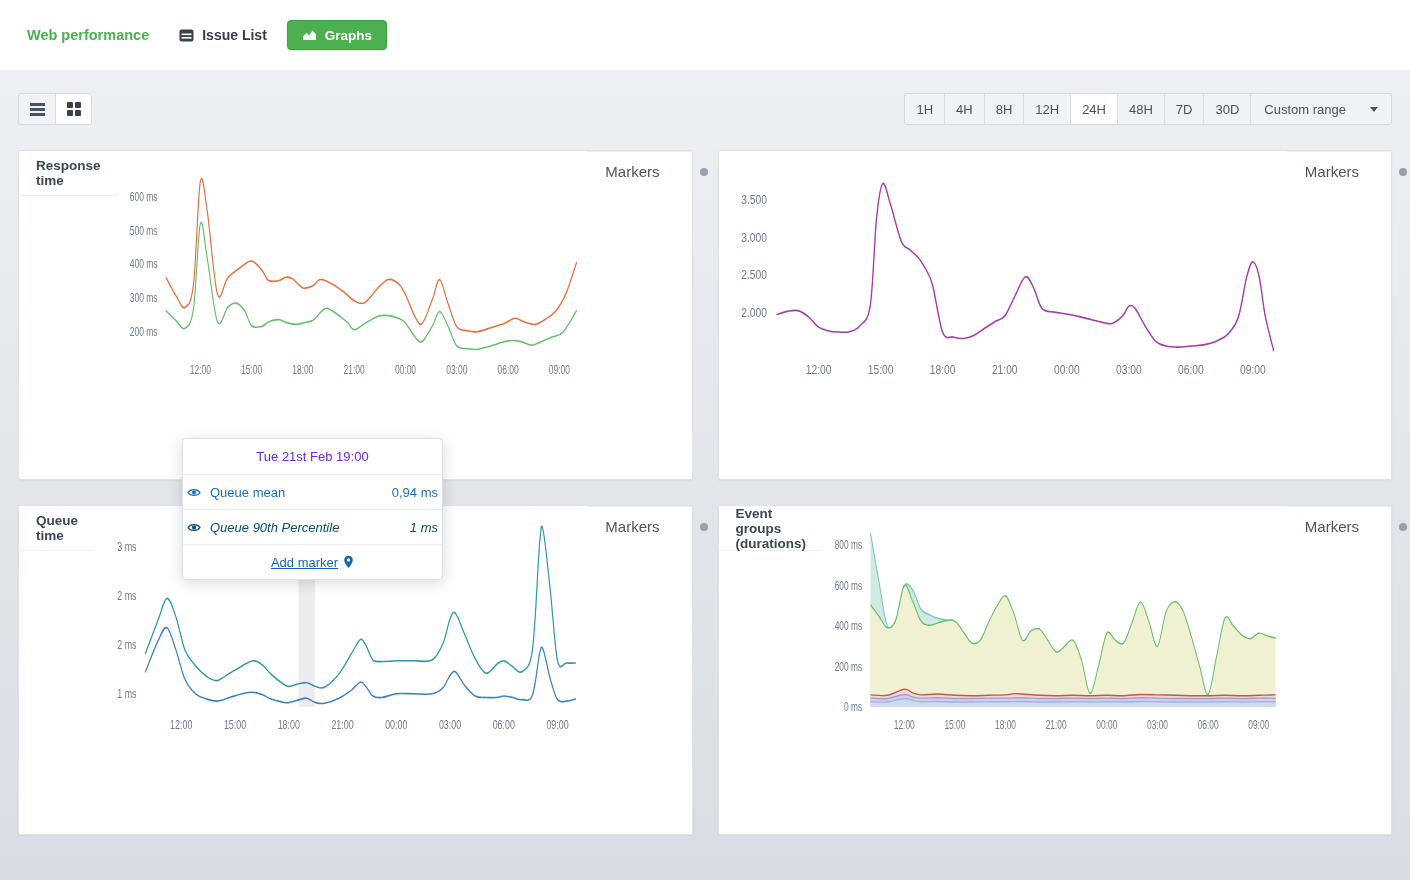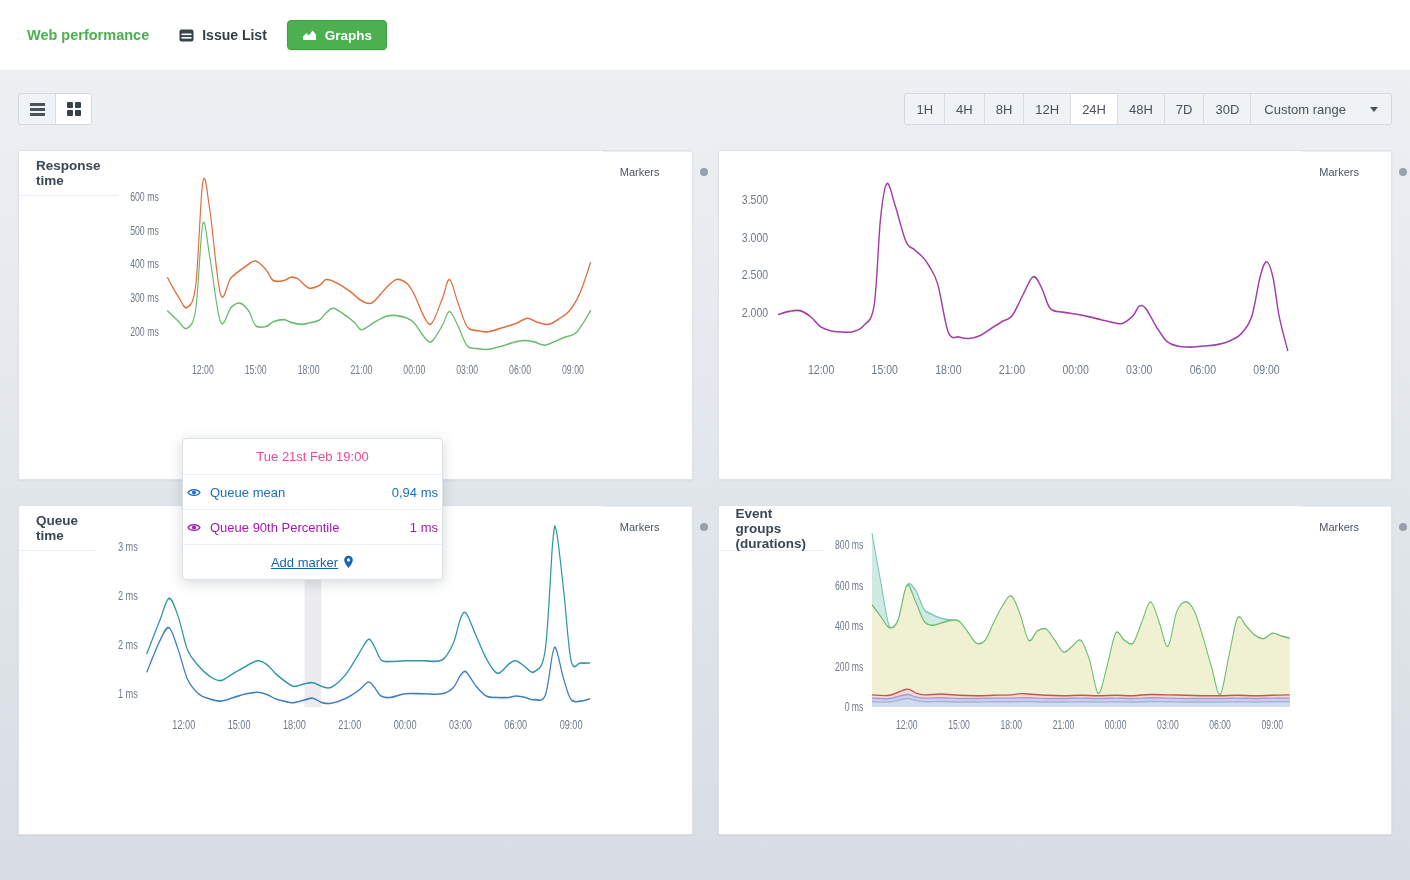--- a/index.html
+++ b/index.html
@@ -33,28 +33,28 @@
   .caret { width: 0; height: 0; border-left: 4.5px solid transparent; border-right: 4.5px solid transparent; border-top: 5px solid #49525c; display: inline-block; }
   
   .grid { display: grid; grid-template-columns: 1fr 1fr; gap: 25px; }
   .panel { background: #fff; border: 1px solid #dfe3e7; border-radius: 2px; height: 330px;
     box-shadow: 0 1px 2px rgba(31,45,61,.05); display: flex; flex-direction: row; }
   .panel-head { height: 45px; flex: 0 0 45px; display: flex; align-items: center; padding: 0 17px;
     border-bottom: 1px solid #eceff1; font-size: 13.5px; font-weight: 700; color: #3b4752; }
   .panel-body { flex: 1; padding-top: 5px; text-align: right; }
   svg text.tick { font-size: 12px; fill: #6e7a87; font-family: "Liberation Sans", sans-serif; }
   .markers-row { height: 40px; flex: 0 0 40px; border-top: 1px solid #eceff1; display: flex; align-items: center;
-    padding: 0 18px; font-size: 11px; color: #4a5560; }
+    padding: 0 18px; font-size: 15px; color: #4a5560; }
   .markers-label { margin-right: 14px; }
   .slider { flex: 1; height: 2px; background: #dce1e6; position: relative; border-radius: 2px; cursor: pointer; }
   .slider-dot { position: absolute; left: 26px; top: -3px; width: 8px; height: 8px; border-radius: 50%; background: #97a1ab; cursor: grab; }
   
   .tooltip { position: absolute; left: 182px; top: 438px; width: 261px; background: #fff; border: 1px solid #dde2e6;
     border-radius: 4px; box-shadow: 0 3px 14px rgba(31,45,61,.18); z-index: 5; font-size: 13px; }
-  .tt-head { height: 36px; display: flex; align-items: center; justify-content: center; color: #ec4899; border-bottom: 1px solid #edf0f2; }
+  .tt-head { height: 36px; display: flex; align-items: center; justify-content: center; color: #6d28d9; border-bottom: 1px solid #edf0f2; }
   .tt-row { height: 35px; display: flex; align-items: center; padding: 0 4px; gap: 9px; border-bottom: 1px solid #edf0f2; }
   .tt-row .val { margin-left: auto; }
   .tt-foot { height: 34px; display: flex; align-items: center; justify-content: center; gap: 5px; }
   .tt-link { color: #1a63b0; text-decoration: underline; cursor: pointer; }
   .eye { display: flex; cursor: pointer; }
 </style>
 </head>
 <body>
 
 <div class="topnav">
@@ -234,21 +234,21 @@
   <div class="tt-row" style="color: rgb(27, 110, 194);">
     <span class="eye">
       <svg width="14" height="11" viewBox="0 0 14 11">
           <path d="M1 5.5 C3.4 1.6 10.6 1.6 13 5.5 C10.6 9.4 3.4 9.4 1 5.5 Z" fill="none" stroke="currentColor" stroke-width="1.3"></path>
           <circle cx="7" cy="5.5" r="2" fill="currentColor"></circle>
         </svg>
     </span>
     <span>Queue mean</span>
     <span class="val">0,94 ms</span>
   </div>
-  <div class="tt-row" style="color: #a21caf;">
+  <div class="tt-row" style="color: #0c4a6e; font-style: italic;">
     <span class="eye">
       <svg width="14" height="11" viewBox="0 0 14 11">
           <path d="M1 5.5 C3.4 1.6 10.6 1.6 13 5.5 C10.6 9.4 3.4 9.4 1 5.5 Z" fill="none" stroke="currentColor" stroke-width="1.3"></path>
           <circle cx="7" cy="5.5" r="2" fill="currentColor"></circle>
         </svg>
     </span>
     <span>Queue 90th Percentile</span>
     <span class="val">1 ms</span>
   </div>
   <div class="tt-foot">

